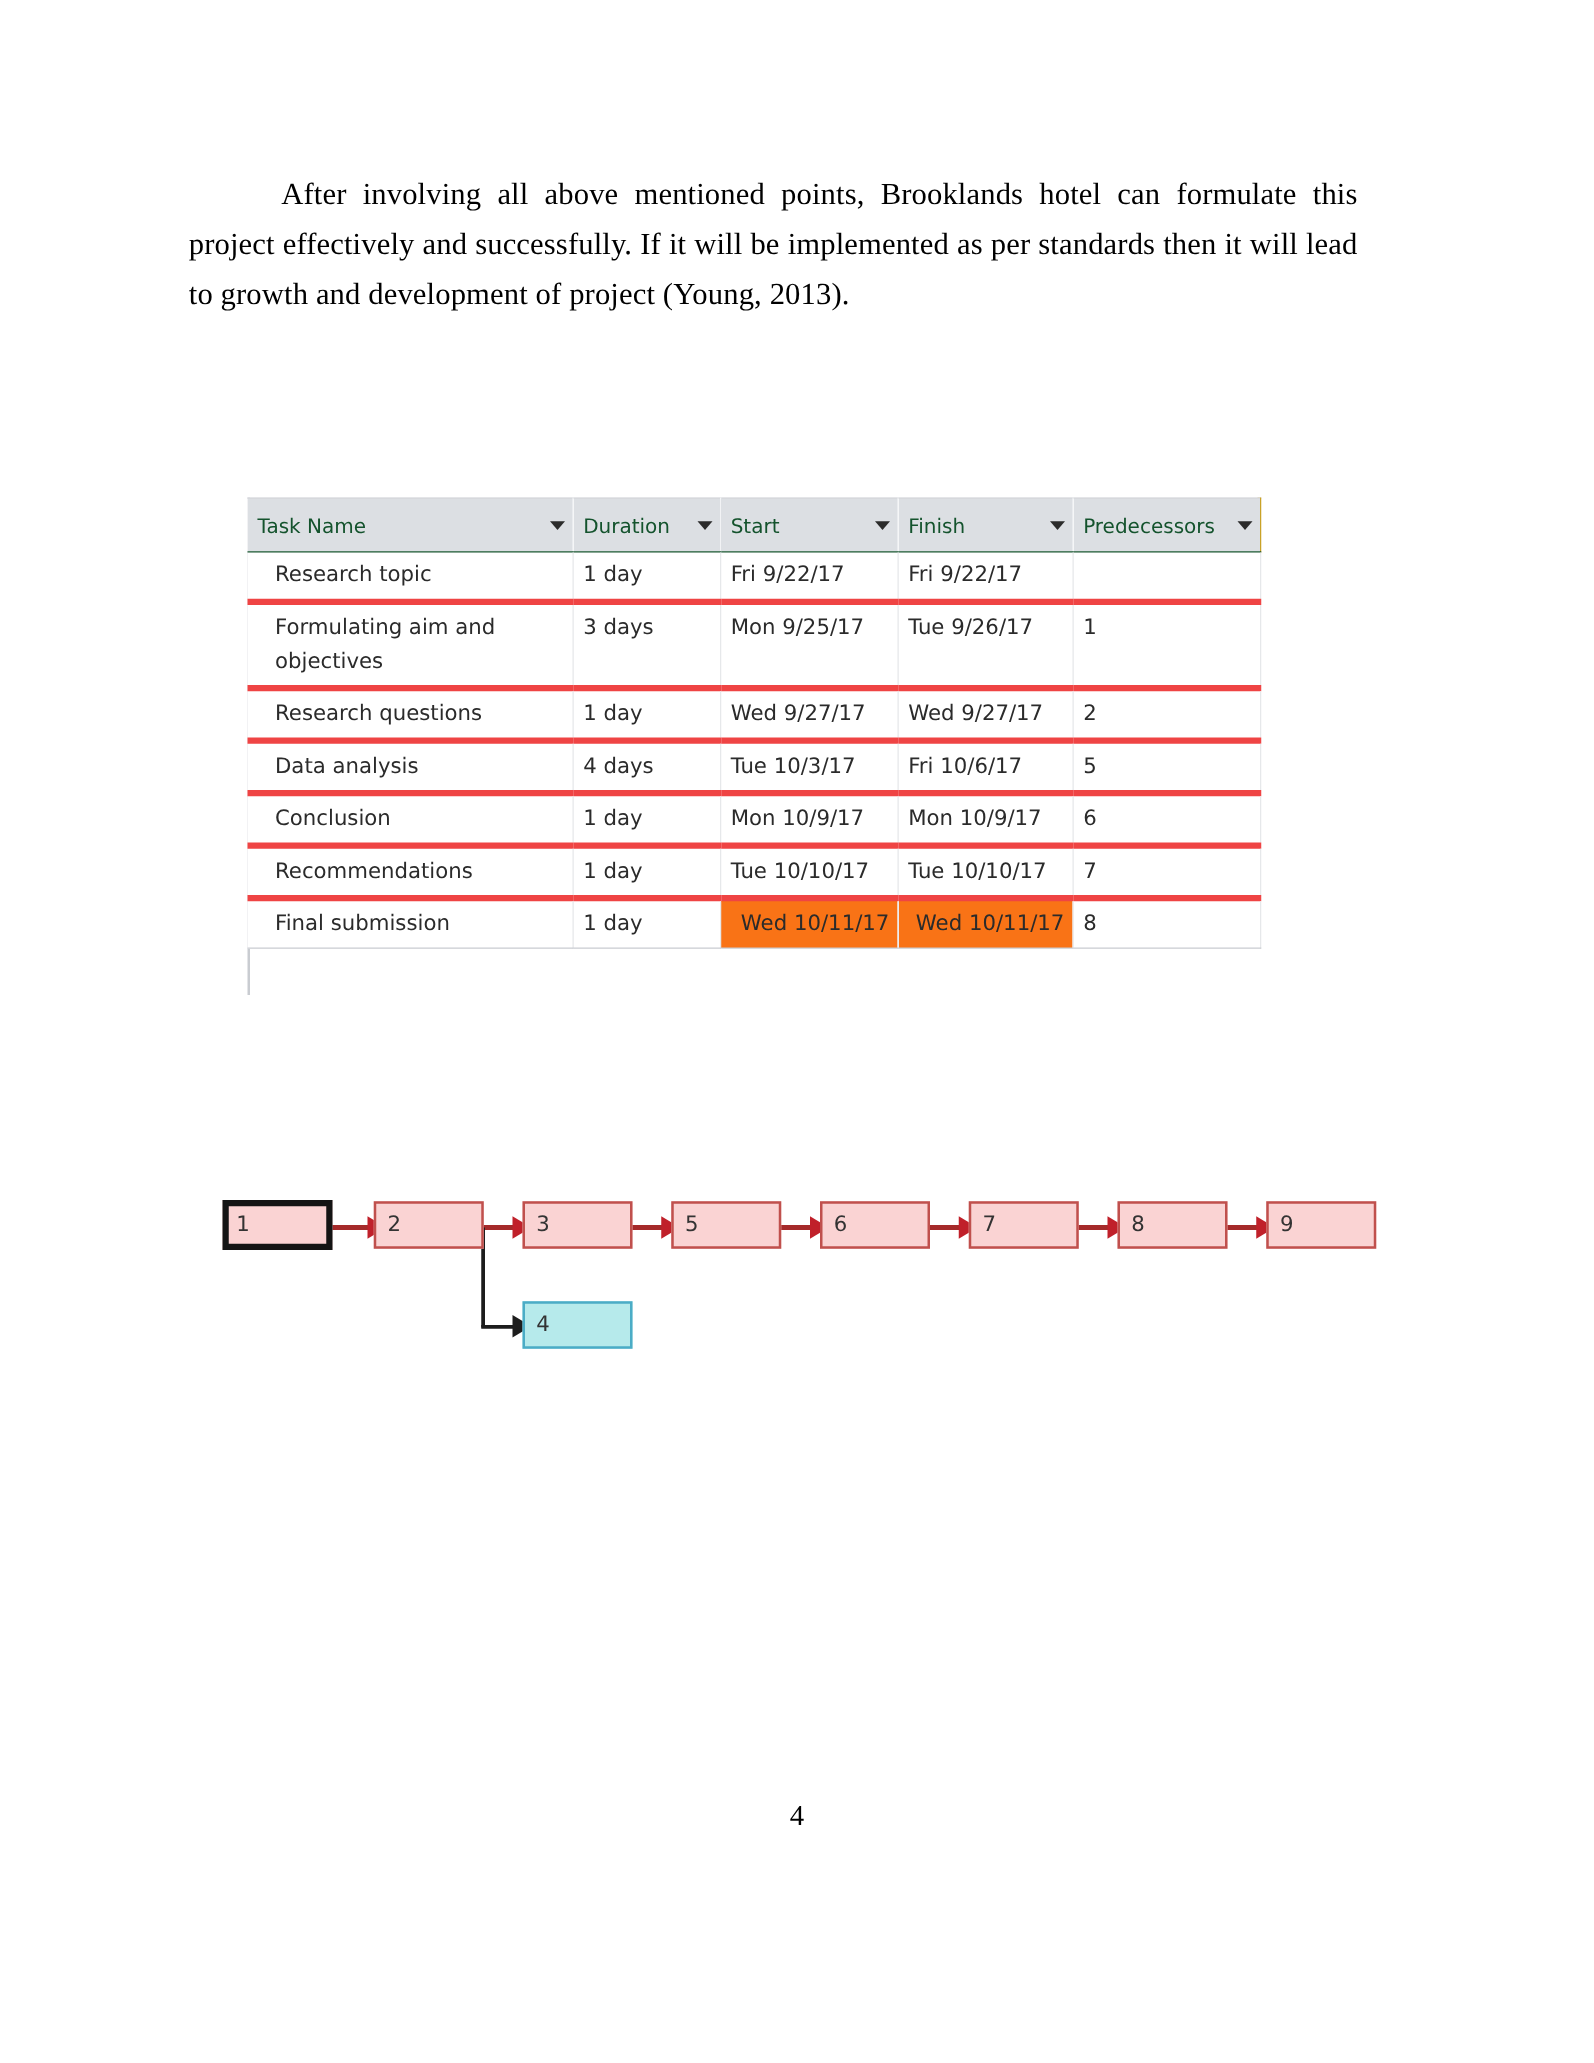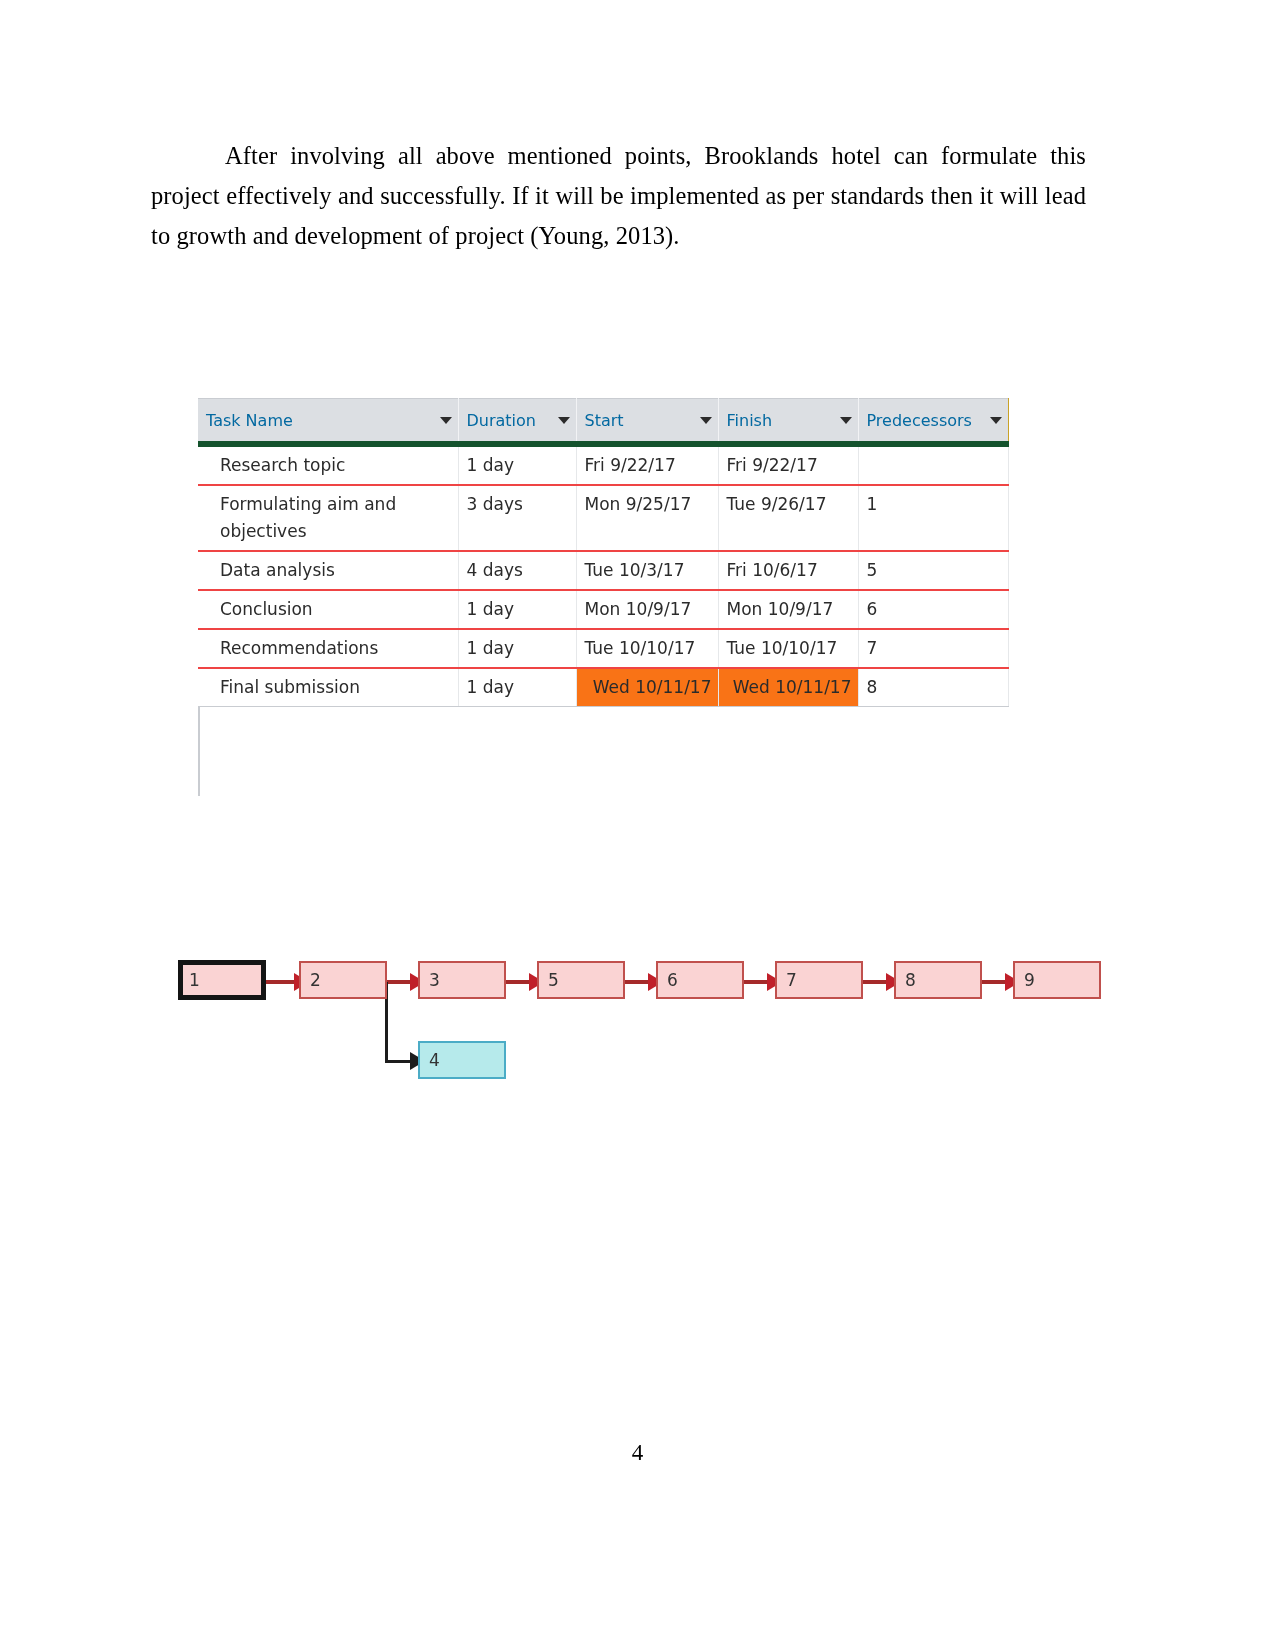--- a/index.html
+++ b/index.html
@@ -48,25 +48,25 @@
     border-collapse: collapse;
     width: 810px;
     font-family: "DejaVu Sans", sans-serif;
     font-size: 16.5px;
     color: #262626;
     table-layout: fixed;
   }
   table.task-table thead th {
     background: #dcdfe3;
     border-right: 1px solid #f2f3f5;
-    border-bottom: 6px solid #14532d;
+    border-bottom: 1px solid #14532d;
     border-top: 1px solid #c9ccd1;
     font-weight: normal;
     text-align: left;
-    color: #0369a1;
+    color: #14532d;
     font-size: 16px;
     height: 42px;
     padding: 0 6px 0 8px;
     position: relative;
     vertical-align: middle;
     white-space: nowrap;
     overflow: hidden;
   }
   table.task-table thead th.last-head {
     border-right: 1px solid #c9a227;
@@ -82,21 +82,21 @@
     width: 0;
     height: 0;
     border-left: 6px solid transparent;
     border-right: 6px solid transparent;
     border-top: 7px solid #2b2b2b;
     margin-left: 8px;
     flex: 0 0 auto;
   }
   table.task-table tbody td {
     border-right: 1px solid #e6e8ea;
-    border-bottom: 2px solid #ef4444;
+    border-bottom: 5px solid #ef4444;
     padding: 5px 6px 5px 8px;
     vertical-align: top;
     line-height: 27px;
     font-size: 17px;
     color: #2b2b2b;
     background: #ffffff;
     overflow: hidden;
   }
   table.task-table tbody td.col-name {
     padding-left: 22px;
@@ -271,20 +271,27 @@
         <td></td>
       </tr>
       <tr>
         <td class="col-name">Formulating aim and objectives</td>
         <td>3 days</td>
         <td>Mon 9/25/17</td>
         <td>Tue 9/26/17</td>
         <td>1</td>
       </tr>
       <tr>
+        <td class="col-name">Research questions</td>
+        <td>1 day</td>
+        <td>Wed 9/27/17</td>
+        <td>Wed 9/27/17</td>
+        <td>2</td>
+      </tr>
+      <tr>
         <td class="col-name">Data analysis</td>
         <td>4 days</td>
         <td>Tue 10/3/17</td>
         <td>Fri 10/6/17</td>
         <td>5</td>
       </tr>
       <tr>
         <td class="col-name">Conclusion</td>
         <td>1 day</td>
         <td>Mon 10/9/17</td>

